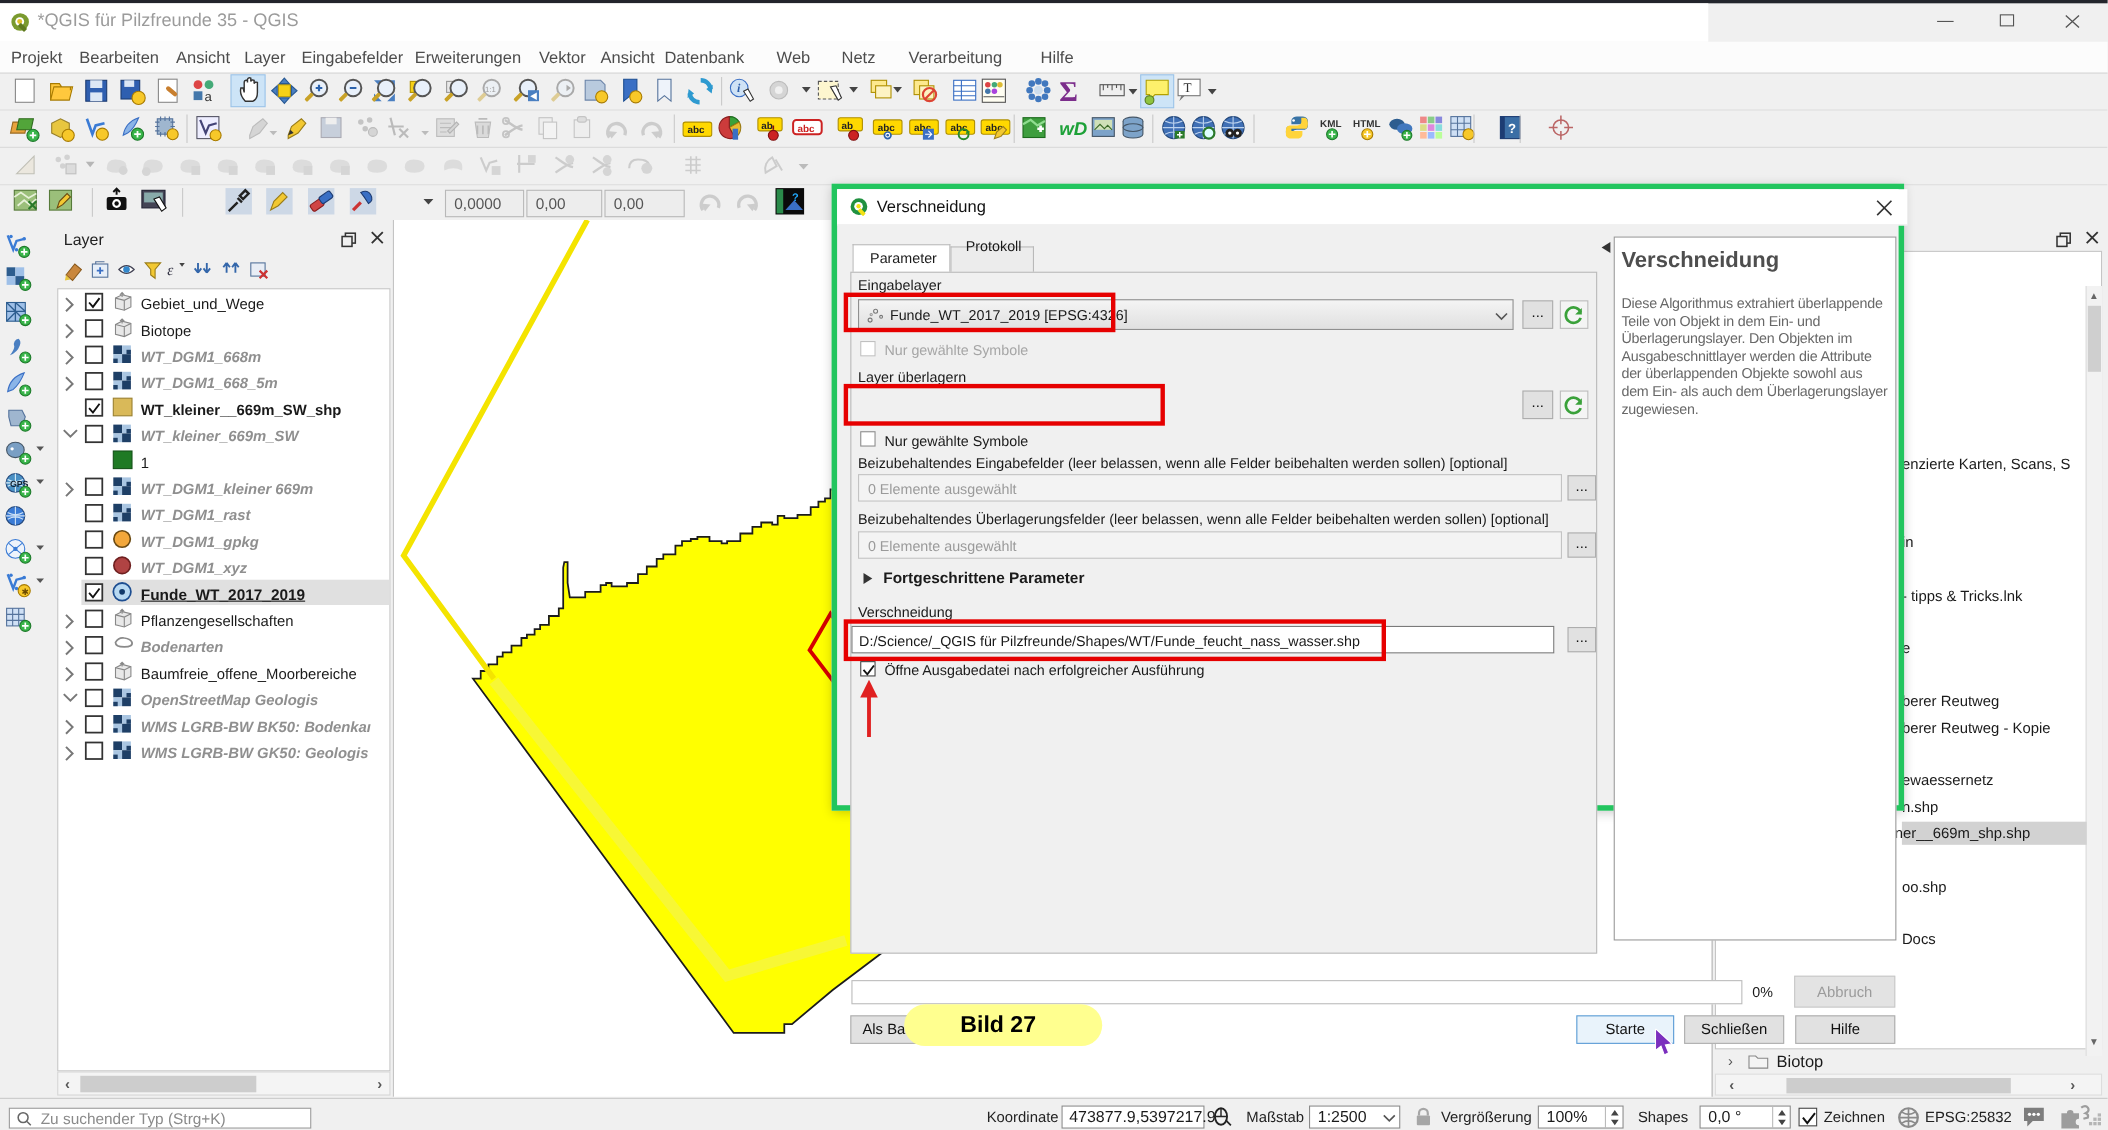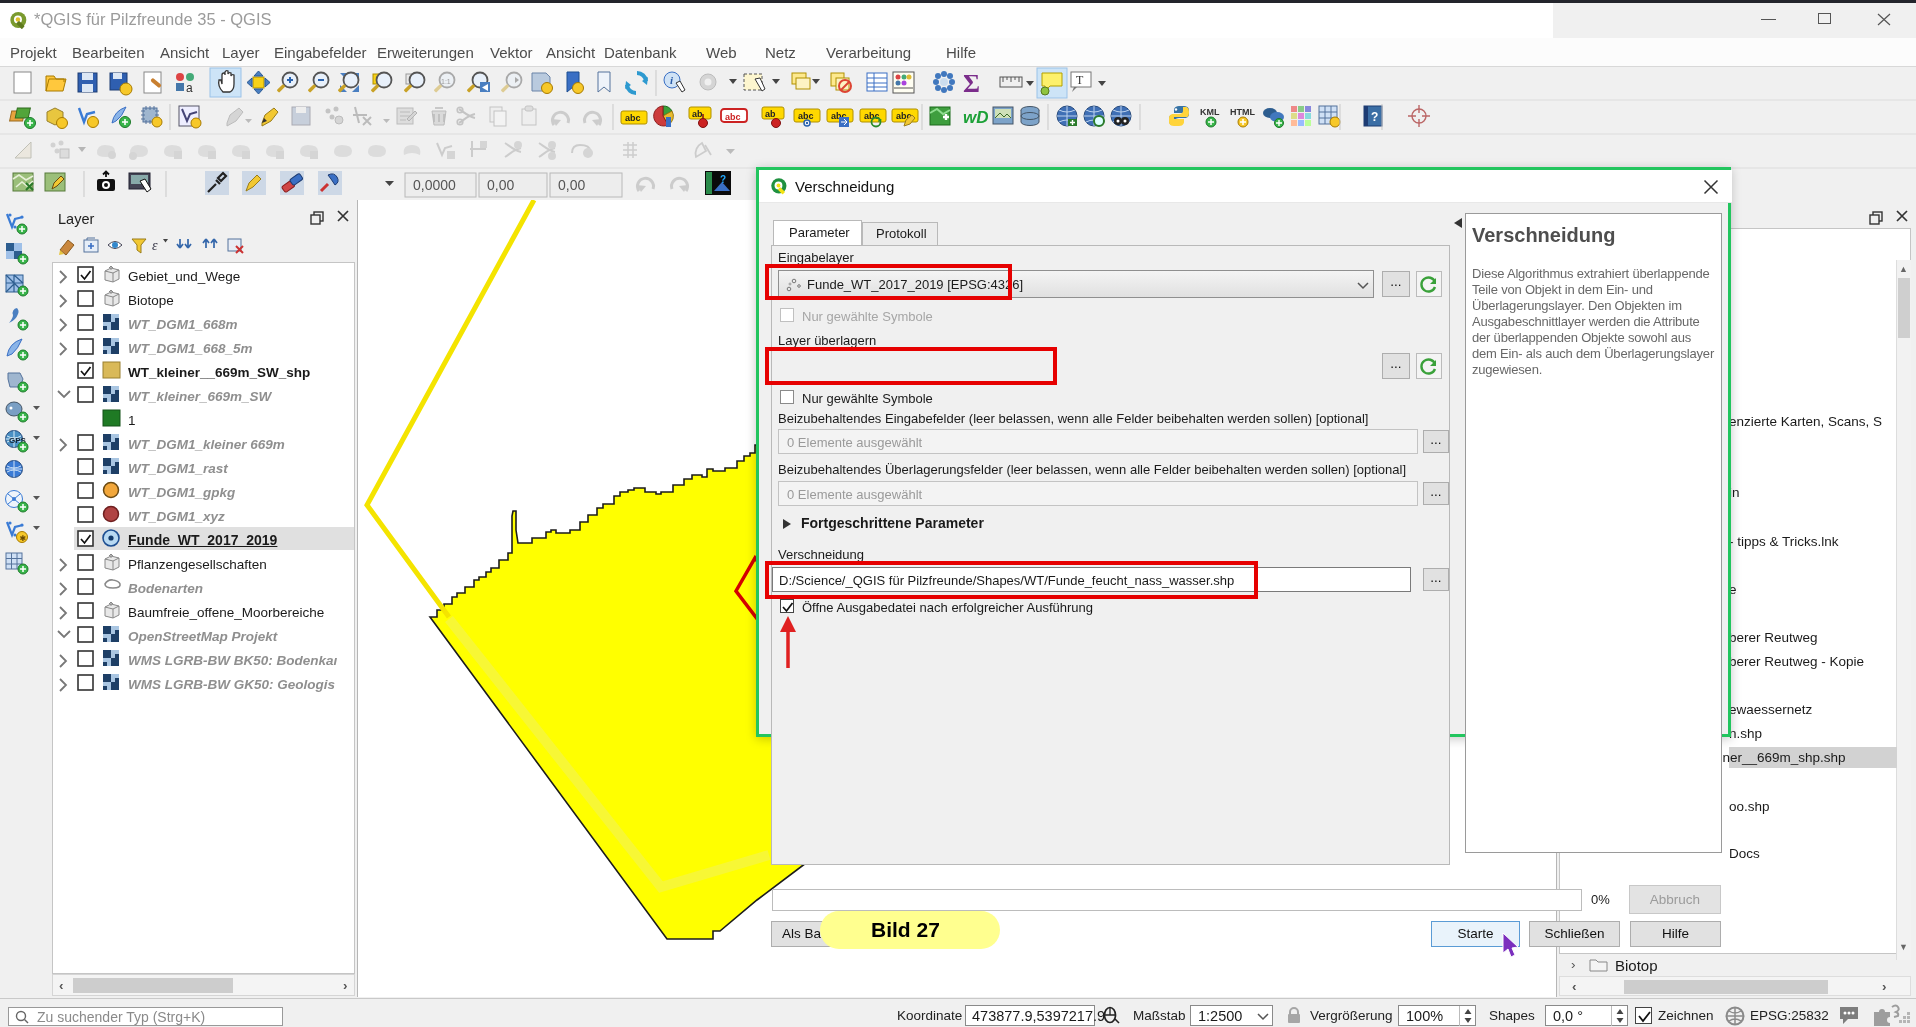--- a/index.html
+++ b/index.html
@@ -943,21 +943,21 @@
     <div class="txt gry" style="left:78px;top:189px;">WT_kleiner_669m_SW</div>
     <div class="txt" style="left:78px;top:213px;">1</div>
     <div class="txt gry" style="left:78px;top:237px;">WT_DGM1_kleiner 669m</div>
     <div class="txt gry" style="left:78px;top:261px;">WT_DGM1_rast</div>
     <div class="txt gry" style="left:78px;top:285px;">WT_DGM1_gpkg</div>
     <div class="txt gry" style="left:78px;top:309px;">WT_DGM1_xyz</div>
     <div class="txt" style="left:78px;top:332px;font-weight:bold;text-decoration:underline;font-size:14px;">Funde_WT_2017_2019</div>
     <div class="txt" style="left:78px;top:357px;">Pflanzengesellschaften</div>
     <div class="txt gry" style="left:78px;top:381px;">Bodenarten</div>
     <div class="txt" style="left:78px;top:405px;">Baumfreie_offene_Moorbereiche</div>
-    <div class="txt gry" style="left:78px;top:429px;">OpenStreetMap Projekt</div>
+    <div class="txt gry" style="left:78px;top:429px;">OpenStreetMap Geologis</div>
     <div class="txt gry" style="left:78px;top:453px;text-align:center;">WMS LGRB-BW BK50: Bodenkaı</div>
     <div class="txt gry" style="left:78px;top:477px;">WMS LGRB-BW GK50: Geologis</div>
   </div>
 
   <div class="ab" style="left:2px;top:774px;width:303px;height:22px;background:#f4f4f4;border:1px solid #d5d5d5;">
     <div class="txt" style="left:6px;top:3px;color:#555;font-weight:bold;">‹</div>
     <div class="txt" style="left:290px;top:3px;color:#555;font-weight:bold;">›</div>
     <div class="ab" style="left:20px;top:3px;width:160px;height:15px;background:#cdcdcd;"></div>
   </div>
 </div>
@@ -997,39 +997,39 @@
     </svg>
   <div class="txt" style="left:58px;top:757px;font-size:15px;">Biotop</div>
 
   <div class="ab" style="left:2px;top:776px;width:352px;height:20px;background:#f4f4f4;border:1px solid #ddd;">
     <div class="txt" style="left:12px;top:2px;color:#555;font-weight:bold;">‹</div>
     <div class="txt" style="left:322px;top:2px;color:#555;font-weight:bold;">›</div>
     <div class="ab" style="left:64px;top:3px;width:204px;height:14px;background:#cdcdcd;"></div>
   </div>
 </div>
 
-<div class="ab" id="dialog" style="left:756px;top:167px;width:975px;height:570px;background:#f0f0f0;border:3px solid #22c55e;box-shadow:0 2px 10px rgba(0,0,0,0.22);">
+<div class="ab" id="dialog" style="left:756px;top:167px;width:975px;height:570px;background:#f0f0f0;border:5px solid #22c55e;box-shadow:0 2px 10px rgba(0,0,0,0.22);">
 
   <div class="ab" style="left:0;top:0;width:973px;height:33px;background:#fff;border-bottom:1px solid #e8e8e8;">
     <svg class="ab" style="left:11px;top:7px;" width="19" height="19" viewBox="0 0 30 30">
       <circle cx="14" cy="14" r="12" fill="#209140"></circle>
         <circle cx="13.4" cy="13.4" r="6.2" fill="#fff"></circle>
         <circle cx="13.4" cy="13.4" r="3.1" fill="#f4e214"></circle>
         <rect x="16" y="16" width="11" height="5.5" rx="1" transform="rotate(45 16 16)" fill="#f4e214"></rect>
     </svg>
     <div class="txt" style="left:36px;top:8px;font-size:15px;color:#111;">Verschneidung</div>
     <svg class="ab" style="left:944px;top:9px;" width="16" height="16">
         <path d="M1.5 1.5 L14.5 14.5 M14.5 1.5 L1.5 14.5" stroke="#333" stroke-width="1.5"></path>
       </svg>
   </div>
 
   <div class="ab" style="left:14px;top:50px;width:89px;height:26px;background:#fff;border:1px solid #b9b9b9;border-bottom:none;"></div>
   <div class="txt" style="left:30px;top:55px;">Parameter</div>
   <div class="ab" style="left:103px;top:52px;width:76px;height:24px;background:#ececec;border:1px solid #b9b9b9;border-bottom:none;"></div>
-  <div class="txt" style="left:117px;top:56px;">Protokoll</div>
+  <div class="txt" style="left:117px;top:44px;">Protokoll</div>
 
   <div class="ab" style="left:12px;top:75px;width:679px;height:620px;background:#f0f0f0;border:1px solid #b9b9b9;"></div>
 
   <div class="txt" style="left:19px;top:80px;">Eingabelayer</div>
   <div class="combo" style="left:19px;top:100px;width:596px;">
     <svg class="ab" style="left:6px;top:6px;" width="18" height="16">
         <circle cx="4" cy="12" r="1.8" fill="none" stroke="#777"></circle>
         <circle cx="9" cy="4" r="1.8" fill="none" stroke="#777"></circle>
         <circle cx="14" cy="9" r="1.3" fill="none" stroke="#777"></circle>
         <circle cx="5" cy="7" r="1" fill="none" stroke="#999"></circle>

